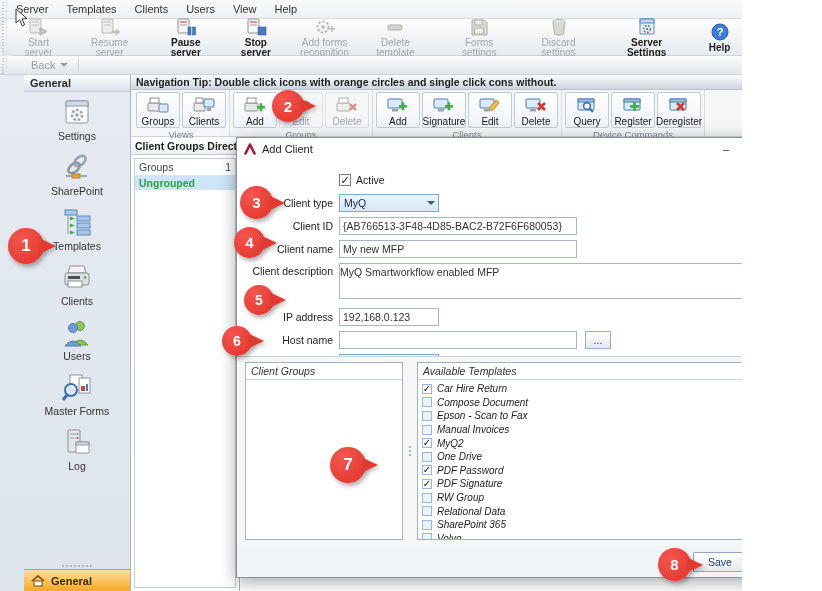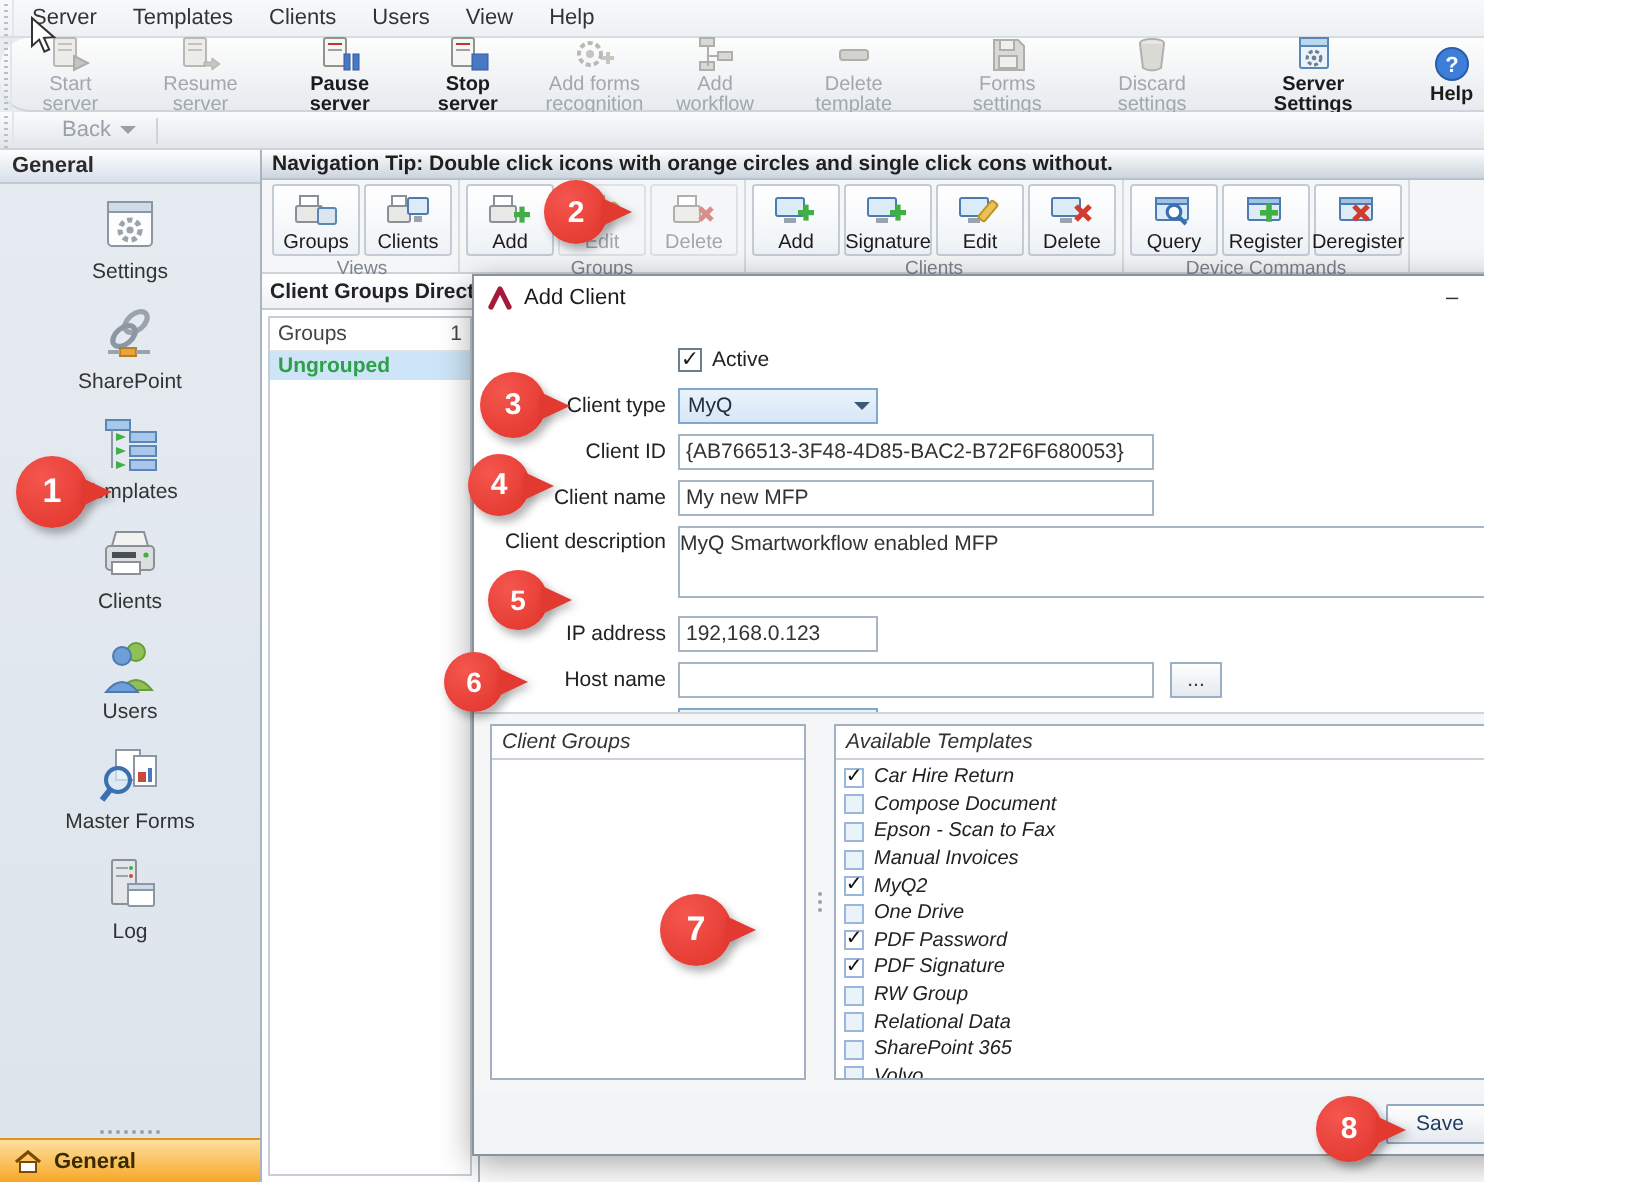--- a/index.html
+++ b/index.html
@@ -20,21 +20,21 @@
   .tsep { width:1px; background:#cfd4da; margin:3px 2px; }
   .ico { width:22px; height:20px; display:block; }
 
   
   .backbar { position:absolute; left:0; top:56px; width:822px; height:19px; background:linear-gradient(#fafbfc,#e2e6eb); border-bottom:1px solid #cfd4da; display:flex; align-items:center; }
   .back-btn { display:flex; align-items:center; gap:5px; color:#9aa0a7; padding:0 10px 0 24px; }
   .dd-arrow { width:0; height:0; border-left:4px solid transparent; border-right:4px solid transparent; border-top:4px solid #9aa0a7; }
   .back-sep { width:1px; height:13px; background:#cfd4da; }
 
   
-  .sidebar { position:absolute; left:0; top:75px; width:131px; bottom:0; background:linear-gradient(180deg,#e6ebf1,#dde4ec); border-right:1px solid #aab4c0; display:flex; flex-direction:column; }
+  .sidebar { position:absolute; left:0; top:75px; width:131px; bottom:0; background:linear-gradient(180deg,#e6ebf1,#dde4ec); border-right:1px solid #aab4c0; display:flex; flex-direction:column;padding-left:24px; }
   .side-head { height:17px; background:linear-gradient(#fcfdfe,#d8e0ea); border-bottom:1px solid #c2cad4; font-weight:bold; padding:2px 6px; color:#2b2b2b; }
   .side-items { flex:1 1 auto; padding-top:6px; }
   .side-item { display:flex; flex-direction:column; align-items:center; margin-bottom:11px; cursor:default; }
   .side-item .lab { margin-top:2px; font-size:10.5px; color:#333; }
   .side-ico { width:34px; height:30px; display:block; }
   .side-splitter { height:6px; display:flex; align-items:center; justify-content:center; gap:2px; }
   .side-splitter i { width:2px; height:2px; background:#97a1ac; border-radius:50%; display:block; }
   .side-foot { height:22px; background:linear-gradient(#fddf9e,#f6a826); border-top:1px solid #df9617; display:flex; align-items:center; gap:6px; padding:0 7px; font-weight:bold; color:#3a2a00; }
 
   
@@ -163,29 +163,20 @@
           <circle cx="9" cy="10" r="5.5" fill="none" stroke="#b9b9b4" stroke-width="2" stroke-dasharray="2.5 1.6"></circle>
           <circle cx="9" cy="10" r="2" fill="#c6c6c1"></circle>
           <rect x="15" y="11" width="6" height="2" fill="#c6c6c1"></rect>
           <rect x="17" y="9" width="2" height="6" fill="#c6c6c1"></rect>
         </svg>
       <span class="lab">Add forms
 recognition</span>
     </div>
     <div class="tbtn dis">
       <svg class="ico" viewBox="0 0 22 20">
-          <rect x="3" y="2" width="7" height="4" fill="#d9d9d5" stroke="#b0b0ab"></rect>
-          <rect x="12" y="9" width="7" height="4" fill="#d9d9d5" stroke="#b0b0ab"></rect>
-          <rect x="3" y="14" width="7" height="4" fill="#d9d9d5" stroke="#b0b0ab"></rect>
-          <path d="M7 6 v10 M7 11 h5" fill="none" stroke="#b0b0ab"></path>
-        </svg>
-      <span class="lab">Add workflow</span>
-    </div>
-    <div class="tbtn dis">
-      <svg class="ico" viewBox="0 0 22 20">
           <rect x="4" y="8" width="14" height="5" rx="1.5" fill="#d2d2ce" stroke="#b0b0ab"></rect>
         </svg>
       <span class="lab">Delete template</span>
     </div>
     <div class="tsep"></div>
     <div class="tbtn dis">
       <svg class="ico" viewBox="0 0 22 20">
           <path d="M4 3 h12 l3 3 v12 h-15 z" fill="#d9d9d5" stroke="#b0b0ab"></path>
           <rect x="7" y="3" width="7" height="5" fill="#efefec" stroke="#b0b0ab"></rect>
           <rect x="6.5" y="11" width="9" height="6" fill="#efefec" stroke="#b0b0ab"></rect>

